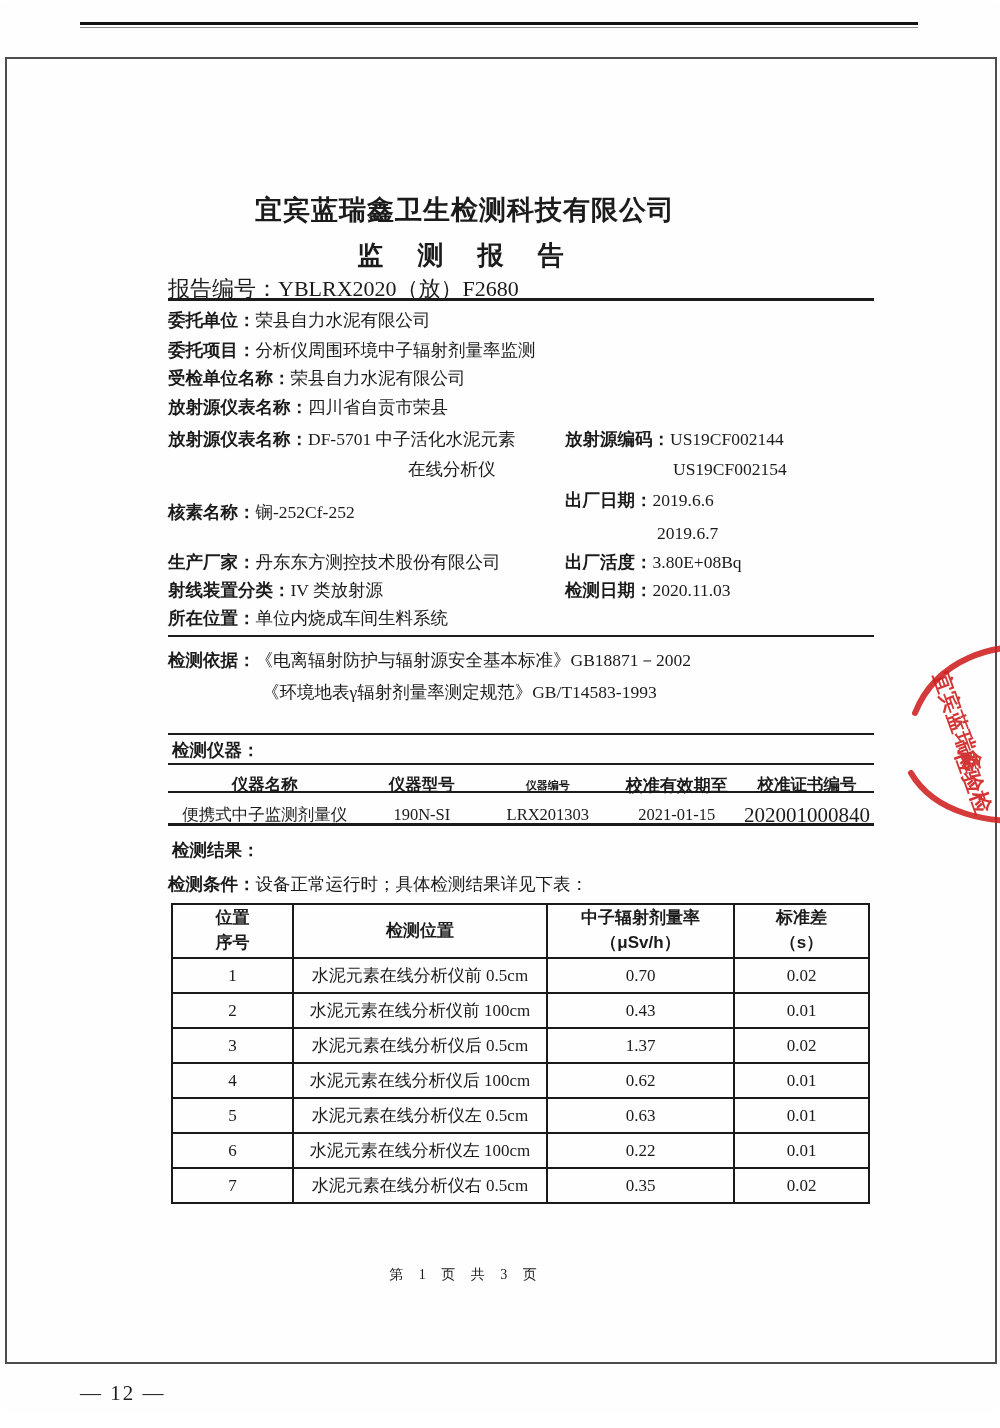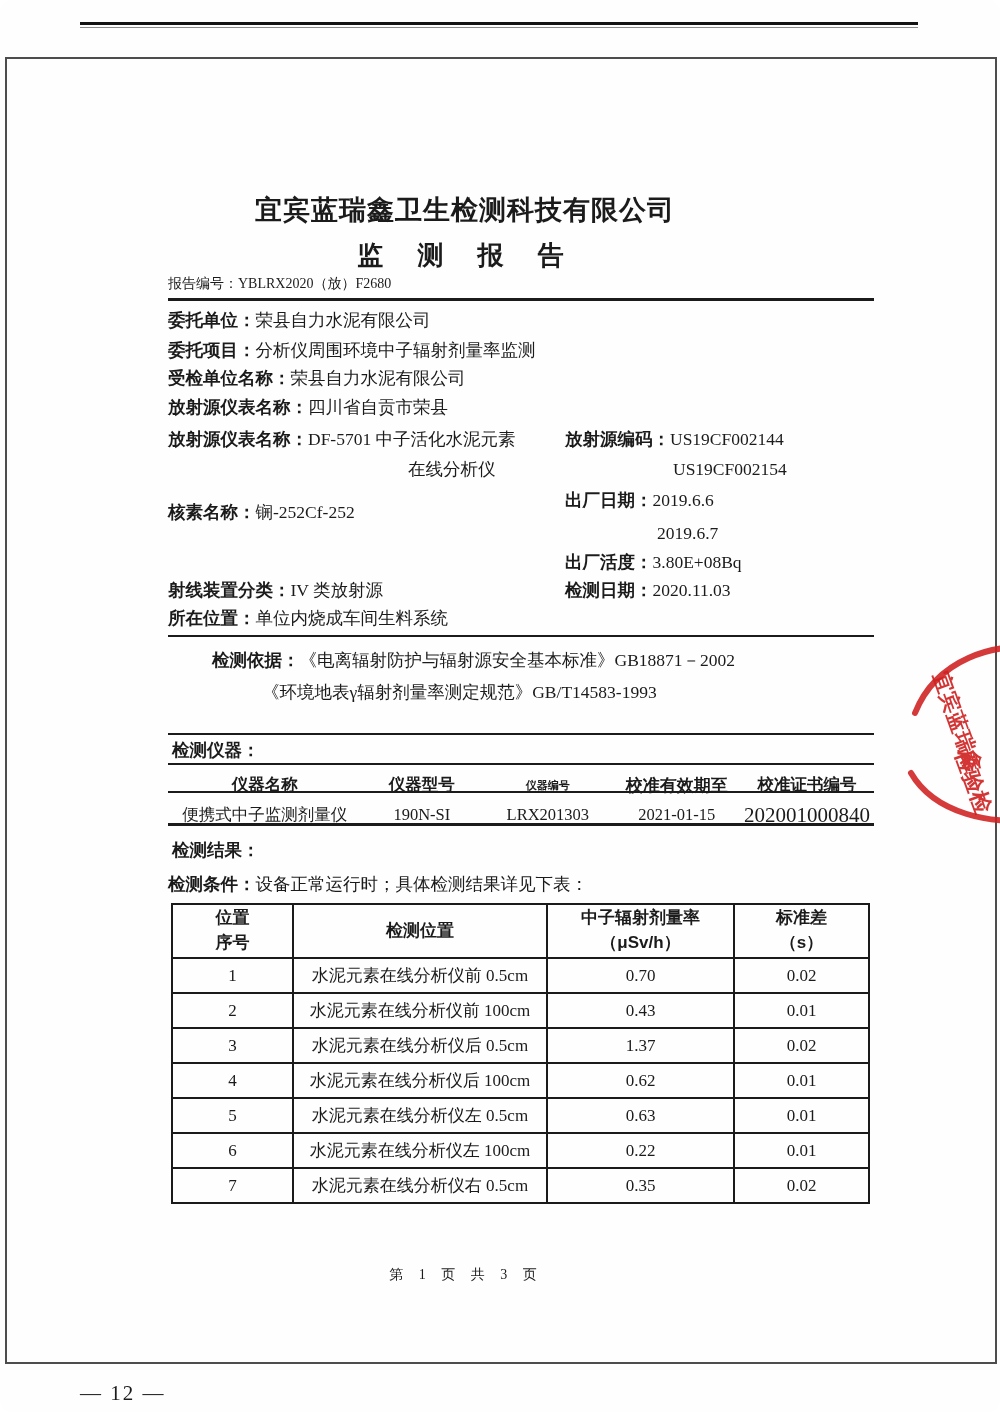--- a/index.html
+++ b/index.html
@@ -33,21 +33,21 @@
 
 <div class="screen">
 
   <div class="top-rule-a"></div>
   <div class="top-rule-b"></div>
   <div class="frame"></div>
 
   <div class="center title-company hei">宜宾蓝瑞鑫卫生检测科技有限公司</div>
   <div class="center title-report hei">监 测 报 告</div>
 
-  <div class="t song" style="left:168px;top:276px;font-size:14px;">
+  <div class="t song" style="left:168px;top:276px;font-size:22px;">
     <span>报告编号：</span><span>YBLRX2020（放）F2680</span>
   </div>
   <div class="rule" style="left:168px;top:298px;width:706px;height:3px;"></div>
 
   <div class="t" style="left:168px;top:310px;">
     <span class="hei">委托单位：</span><span class="song">荣县自力水泥有限公司</span>
   </div>
   <div class="t" style="left:168px;top:340px;">
     <span class="hei">委托项目：</span><span class="song">分析仪周围环境中子辐射剂量率监测</span>
   </div>
@@ -68,36 +68,39 @@
   <div class="t song" style="left:673px;top:459px;">US19CF002154</div>
 
   <div class="t" style="left:565px;top:490px;">
     <span class="hei">出厂日期：</span><span class="song">2019.6.6</span>
   </div>
   <div class="t" style="left:168px;top:502px;">
     <span class="hei">核素名称：</span><span class="song">锎-252Cf-252</span>
   </div>
   <div class="t song" style="left:657px;top:523px;">2019.6.7</div>
 
+  <div class="t" style="left:168px;top:552px;">
+    <span class="hei">生产厂家：</span><span class="song">丹东东方测控技术股份有限公司</span>
+  </div>
   <div class="t" style="left:565px;top:552px;">
     <span class="hei">出厂活度：</span><span class="song">3.80E+08Bq</span>
   </div>
   <div class="t" style="left:168px;top:580px;">
     <span class="hei">射线装置分类：</span><span class="song">IV 类放射源</span>
   </div>
   <div class="t" style="left:565px;top:580px;">
     <span class="hei">检测日期：</span><span class="song">2020.11.03</span>
   </div>
   <div class="t" style="left:168px;top:608px;">
     <span class="hei">所在位置：</span><span class="song">单位内烧成车间生料系统</span>
   </div>
 
   <div class="rule" style="left:168px;top:635px;width:706px;height:2px;"></div>
 
-  <div class="t" style="left:168px;top:650px;margin-left:44px;">
+  <div class="t" style="left:168px;top:650px;">
     <span class="hei">检测依据：</span><span class="song">《电离辐射防护与辐射源安全基本标准》GB18871－2002</span>
   </div>
   <div class="t song" style="left:262px;top:682px;">《环境地表γ辐射剂量率测定规范》GB/T14583-1993</div>
 
   <div class="rule" style="left:168px;top:733px;width:706px;height:2px;"></div>
 
   <div class="t hei" style="left:172px;top:740px;">检测仪器：</div>
   <div class="rule" style="left:168px;top:763px;width:706px;height:2px;"></div>
   <div class="inst-row" style="top:763px;height:28px;">
     <span class="ic1 hei" style="font-size:16.5px;">仪器名称</span>

